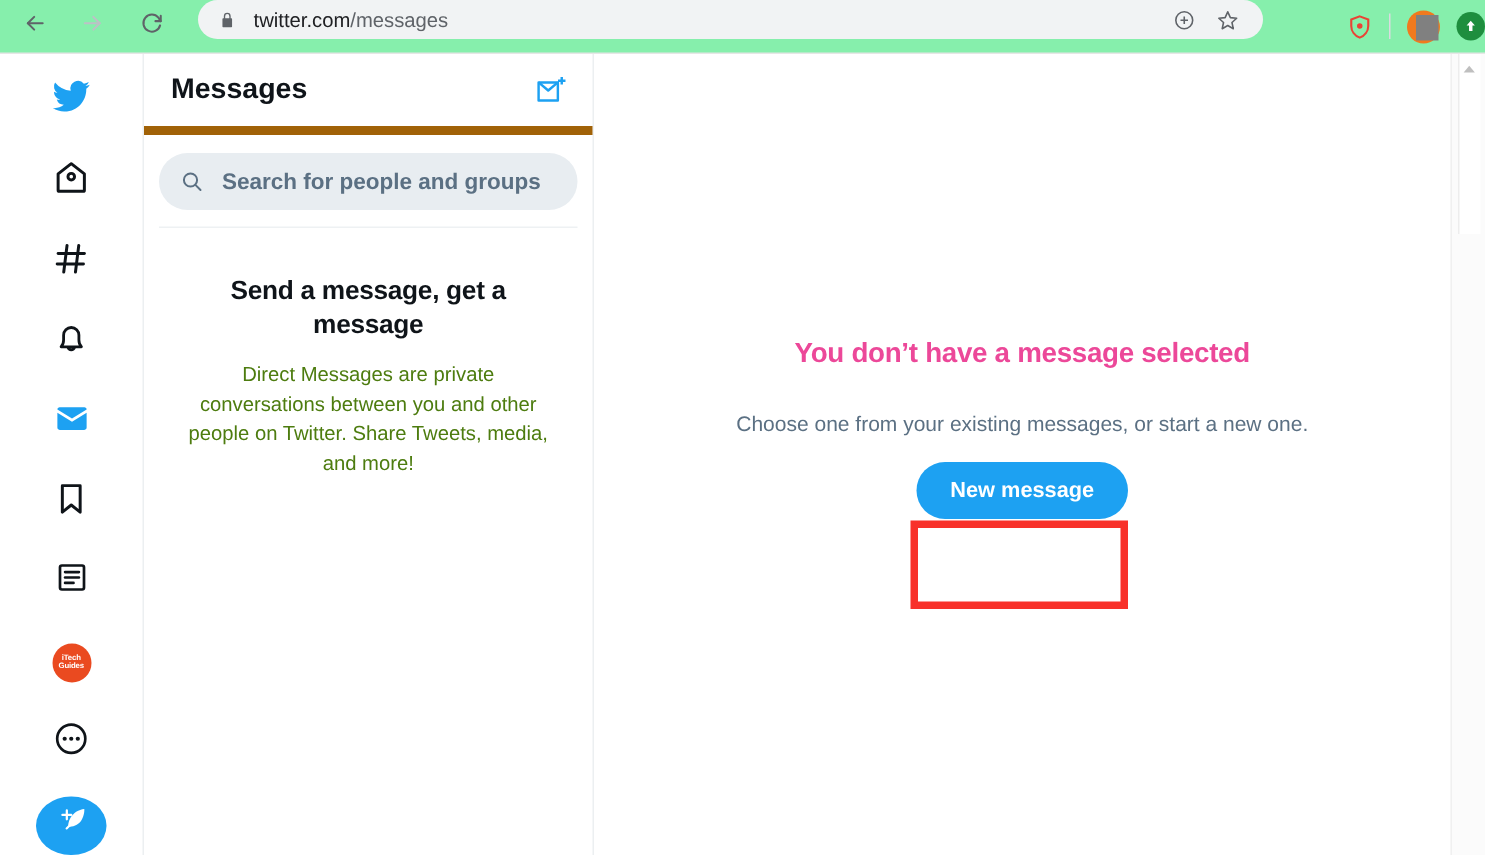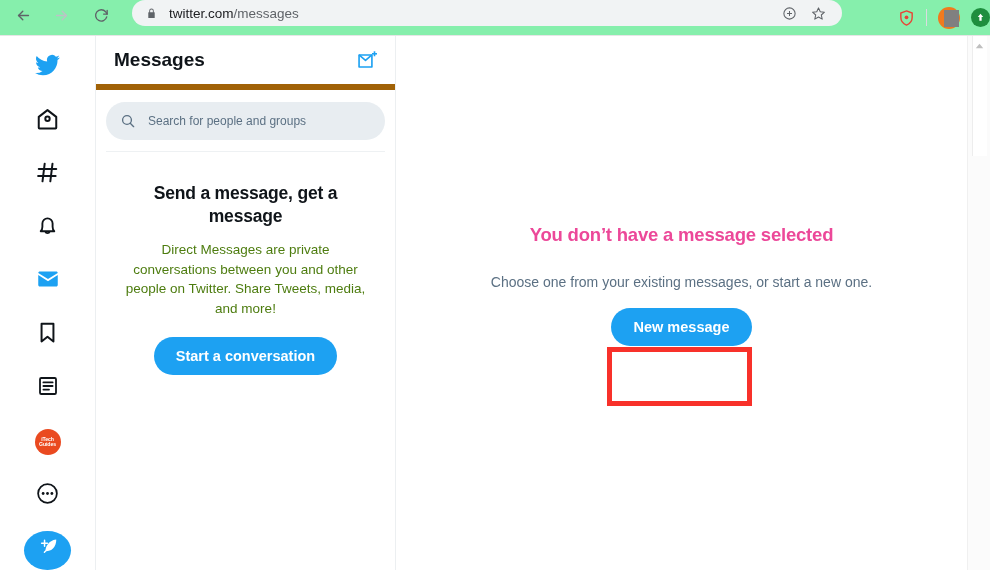--- a/index.html
+++ b/index.html
@@ -123,21 +123,21 @@
     height: 38px;
     background: #e8edf1;
     border-radius: 19px;
     display: flex; align-items: center;
     padding: 0 14px;
   }
   .search-pill .s-icon { flex: none; margin-right: 12px; display: flex; }
   .search-input {
     border: none; outline: none; background: transparent;
     font-family: "Liberation Sans", sans-serif;
-    font-size: 12px; color: #5b7083; width: 100%;
+    font-size: 15px; color: #5b7083; width: 100%; font-weight: bold;
   }
   .search-input::placeholder { color: #5b7083; }
 
   .search-divider {
     margin-top: 11px;
     height: 1px; background: #eef1f3;
   }
 
   .dm-empty { padding: 30px 26px 0 26px; text-align: center; }
   .dm-empty h2 {
@@ -404,21 +404,20 @@
           </svg>
         </span>
         <input class="search-input" type="text" placeholder="Search for people and groups" style="">
       </div>
       <div class="search-divider"></div>
     </div>
 
     <div class="dm-empty">
       <h2>Send a message, get a message</h2>
       <p>Direct Messages are private conversations between you and other people on Twitter. Share Tweets, media, and more!</p>
-      <button class="pill-btn">Start a conversation</button>
     </div>
   </div>
 
   <div class="main-pane">
     <div class="main-empty">
       <h2>You don’t have a message selected</h2>
       <p>Choose one from your existing messages, or start a new one.</p>
       <div class="new-msg-slot">
         <button class="new-msg-btn">New message</button>
       </div>

